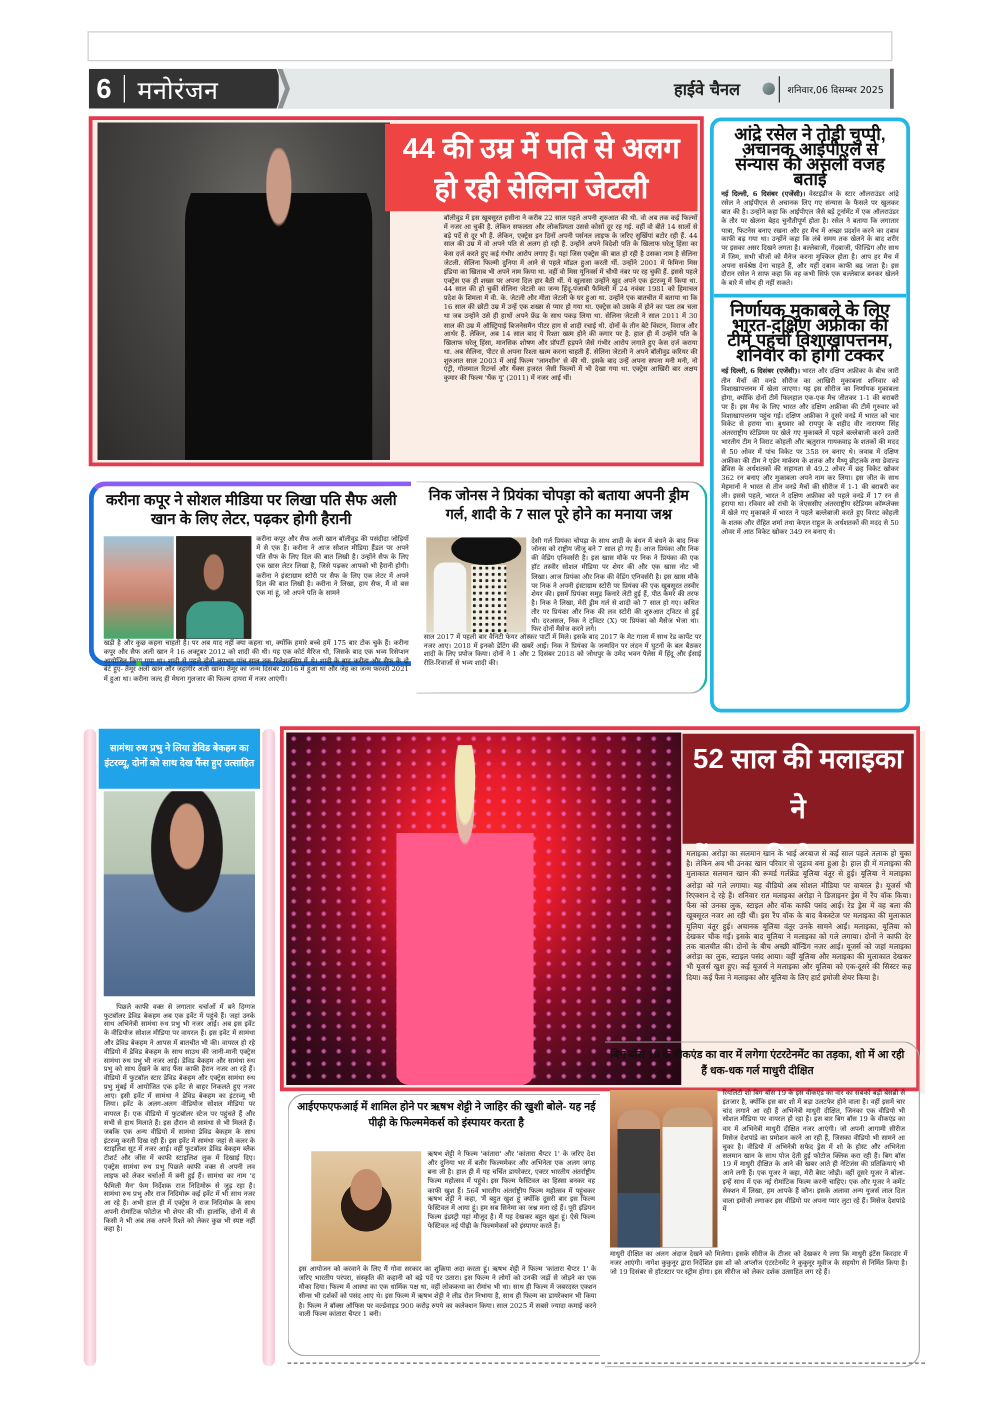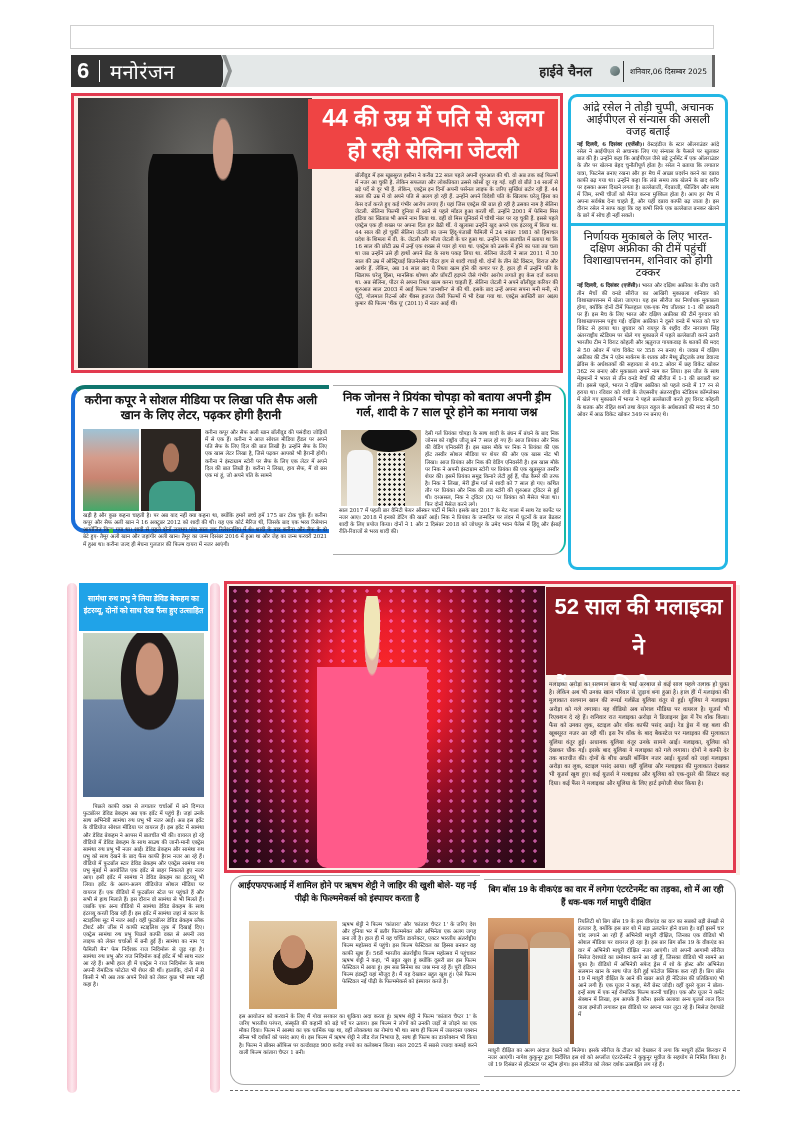--- a/index.html
+++ b/index.html
@@ -33,26 +33,26 @@
   .lead-photo .fig { position: absolute; left: 70px; top: 20px; width: 150px; height: 260px;
      background: radial-gradient(ellipse at 50% 12%, #c99a86 0 9%, transparent 10%),
                  linear-gradient(180deg, transparent 0 14%, #0d0d0d 14% 100%);
      border-radius: 60px 60px 0 0; }
   .lead-headline { position: absolute; left: 234px; top: 3px; width: 250px; height: 70px; background: #ef4444; color: #fff; text-align: center;
      font-family: "Liberation Sans", sans-serif; font-weight: bold; font-size: 23px; line-height: 32px; padding-top: 3px; }
   .lead-body { position: absolute; left: 281px; top: 76px; width: 203px; }
 
   
   .rbox { position: absolute; left: 568px; top: 94px; width: 160px; height: 476px; border: 3px solid #23b7e5; border-radius: 9px; background: #fff; padding: 4px 6px; }
-  .rbox-head { font-family: "Liberation Sans", sans-serif; font-weight: normal; font-size: 11px; line-height: 12px; text-align: center; color: #111; margin-bottom: 4px; }
+  .rbox-head { font-family: "Liberation Sans", sans-serif; font-weight: bold; font-size: 14px; line-height: 12px; text-align: center; color: #111; margin-bottom: 4px; }
   .rbox-divider { height: 3px; background: #23b7e5; margin: 4px -6px; }
   .dateline { font-weight: bold; }
 
   
-  .kareena { position: absolute; left: 71px; top: 385px; width: 258px; height: 148px; border-left: 4px solid #1a6ed8; border-bottom: 4px solid #1a6ed8; border-top: 4px solid #0f766e; border-radius: 14px 0 0 14px; background: #fff; }
+  .kareena { position: absolute; left: 71px; top: 385px; width: 258px; height: 148px; border-left: 4px solid #1a6ed8; border-bottom: 4px solid #1a6ed8; border-top: 4px solid #8b5cf6; border-radius: 14px 0 0 14px; background: #fff; }
   .kareena::after { content: ""; position: absolute; left: 34px; bottom: -4px; width: 4px; height: 4px; background: #3cc13c; }
   .k-head { position: absolute; left: 8px; top: 4px; width: 236px; text-align: center; font-family: "Liberation Sans", sans-serif; font-weight: bold; font-size: 12px; line-height: 15px; }
   .k-photo1 { position: absolute; left: 8px; top: 40px; width: 56px; height: 82px;
      background: linear-gradient(180deg, #9fc3d6 0%, #d59c8b 35%, #c98471 60%, #44a96a 100%); }
   .k-photo2 { position: absolute; left: 66px; top: 40px; width: 60px; height: 82px;
      background: radial-gradient(ellipse at 50% 35%, #a9745b 0 18%, #2c2622 20%), #2c2622; }
   .k-photo2::after { content: ""; position: absolute; left: 8px; bottom: 0; width: 46px; height: 30px; background: #3f9c86; border-radius: 14px 14px 0 0; }
   .k-side { position: absolute; left: 130px; top: 40px; width: 122px; }
   .k-bottom { position: absolute; left: 8px; top: 123px; width: 244px; }
 
@@ -96,21 +96,21 @@
   .rish { position: absolute; left: 230px; top: 875px; width: 250px; height: 210px; border: 1px solid #aaa; border-radius: 14px 0 0 14px; border-right: none; }
   .r-head { position: absolute; left: 6px; top: 3px; width: 240px; text-align: center; font-family: "Liberation Sans", sans-serif; font-weight: bold; font-size: 8.6px; line-height: 13px; }
   .r-photo { position: absolute; left: 18px; top: 45px; width: 88px; height: 88px;
      background: radial-gradient(ellipse at 50% 35%, #c58e6d 0 20%, transparent 21%),
                  radial-gradient(ellipse at 50% 50%, #2a1c15 0 32%, transparent 33%),
                  linear-gradient(180deg, #e2c9a5 0%, #cfa26b 100%); }
   .r-side { position: absolute; left: 111px; top: 45px; width: 134px; }
   .r-bottom { position: absolute; left: 8px; top: 137px; width: 238px; }
 
   
-  .bb { position: absolute; left: 484px; top: 879px; width: 252px; height: 198px; border: 1px solid #aaa; border-left: none; border-radius: 0 14px 14px 0; }
+  .bb { position: absolute; left: 484px; top: 833px; width: 252px; height: 261px; border: 1px solid #aaa; border-left: none; border-radius: 0 14px 14px 0; }
   .b-head { position: absolute; left: 2px; top: 3px; width: 240px; text-align: center; font-family: "Liberation Sans", sans-serif; font-weight: bold; font-size: 8.6px; line-height: 13px; }
   .b-photo { position: absolute; left: 4px; top: 38px; width: 86px; height: 126px;
      background: linear-gradient(180deg, #d9a070 0%, #b06d4a 40%, #8a5a3a 100%); }
   .b-photo .man { position: absolute; left: 6px; top: 16px; width: 34px; height: 110px; background: linear-gradient(180deg, #c89a7a 0 14%, #3c3c3c 14% 60%, #3b5069 60% 100%); border-radius: 12px 12px 0 0; }
   .b-photo .woman { position: absolute; left: 42px; top: 14px; width: 40px; height: 112px; background: linear-gradient(180deg, #c8a07c 0 14%, #f3f3f1 14% 100%); border-radius: 12px 12px 0 0; }
   .b-side { position: absolute; left: 94px; top: 38px; width: 146px; }
   .b-bottom { position: absolute; left: 4px; top: 167px; width: 238px; }
 
   .dash-sep { position: absolute; left: 230px; top: 1090px; width: 510px; height: 0; border-top: 1px dashed #666; }
   .right-strip { position: absolute; left: 736px; top: 585px; width: 4px; height: 290px; background: #fbeee6; }

